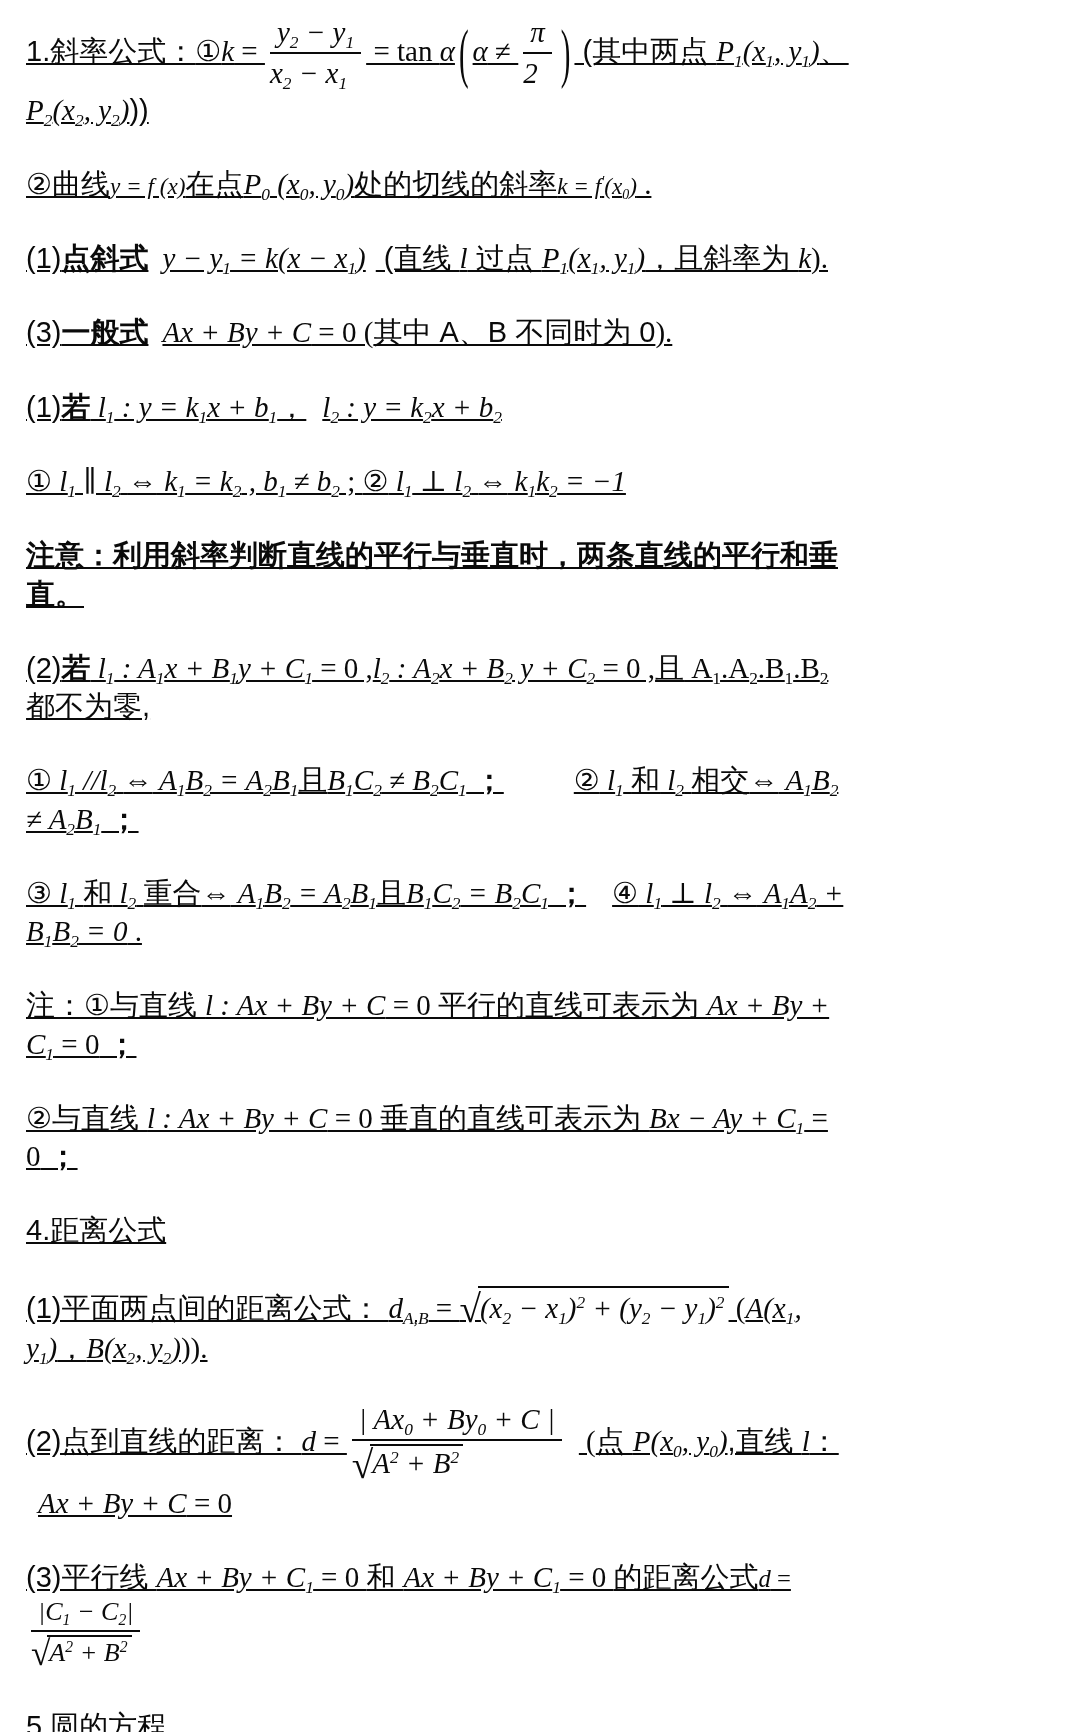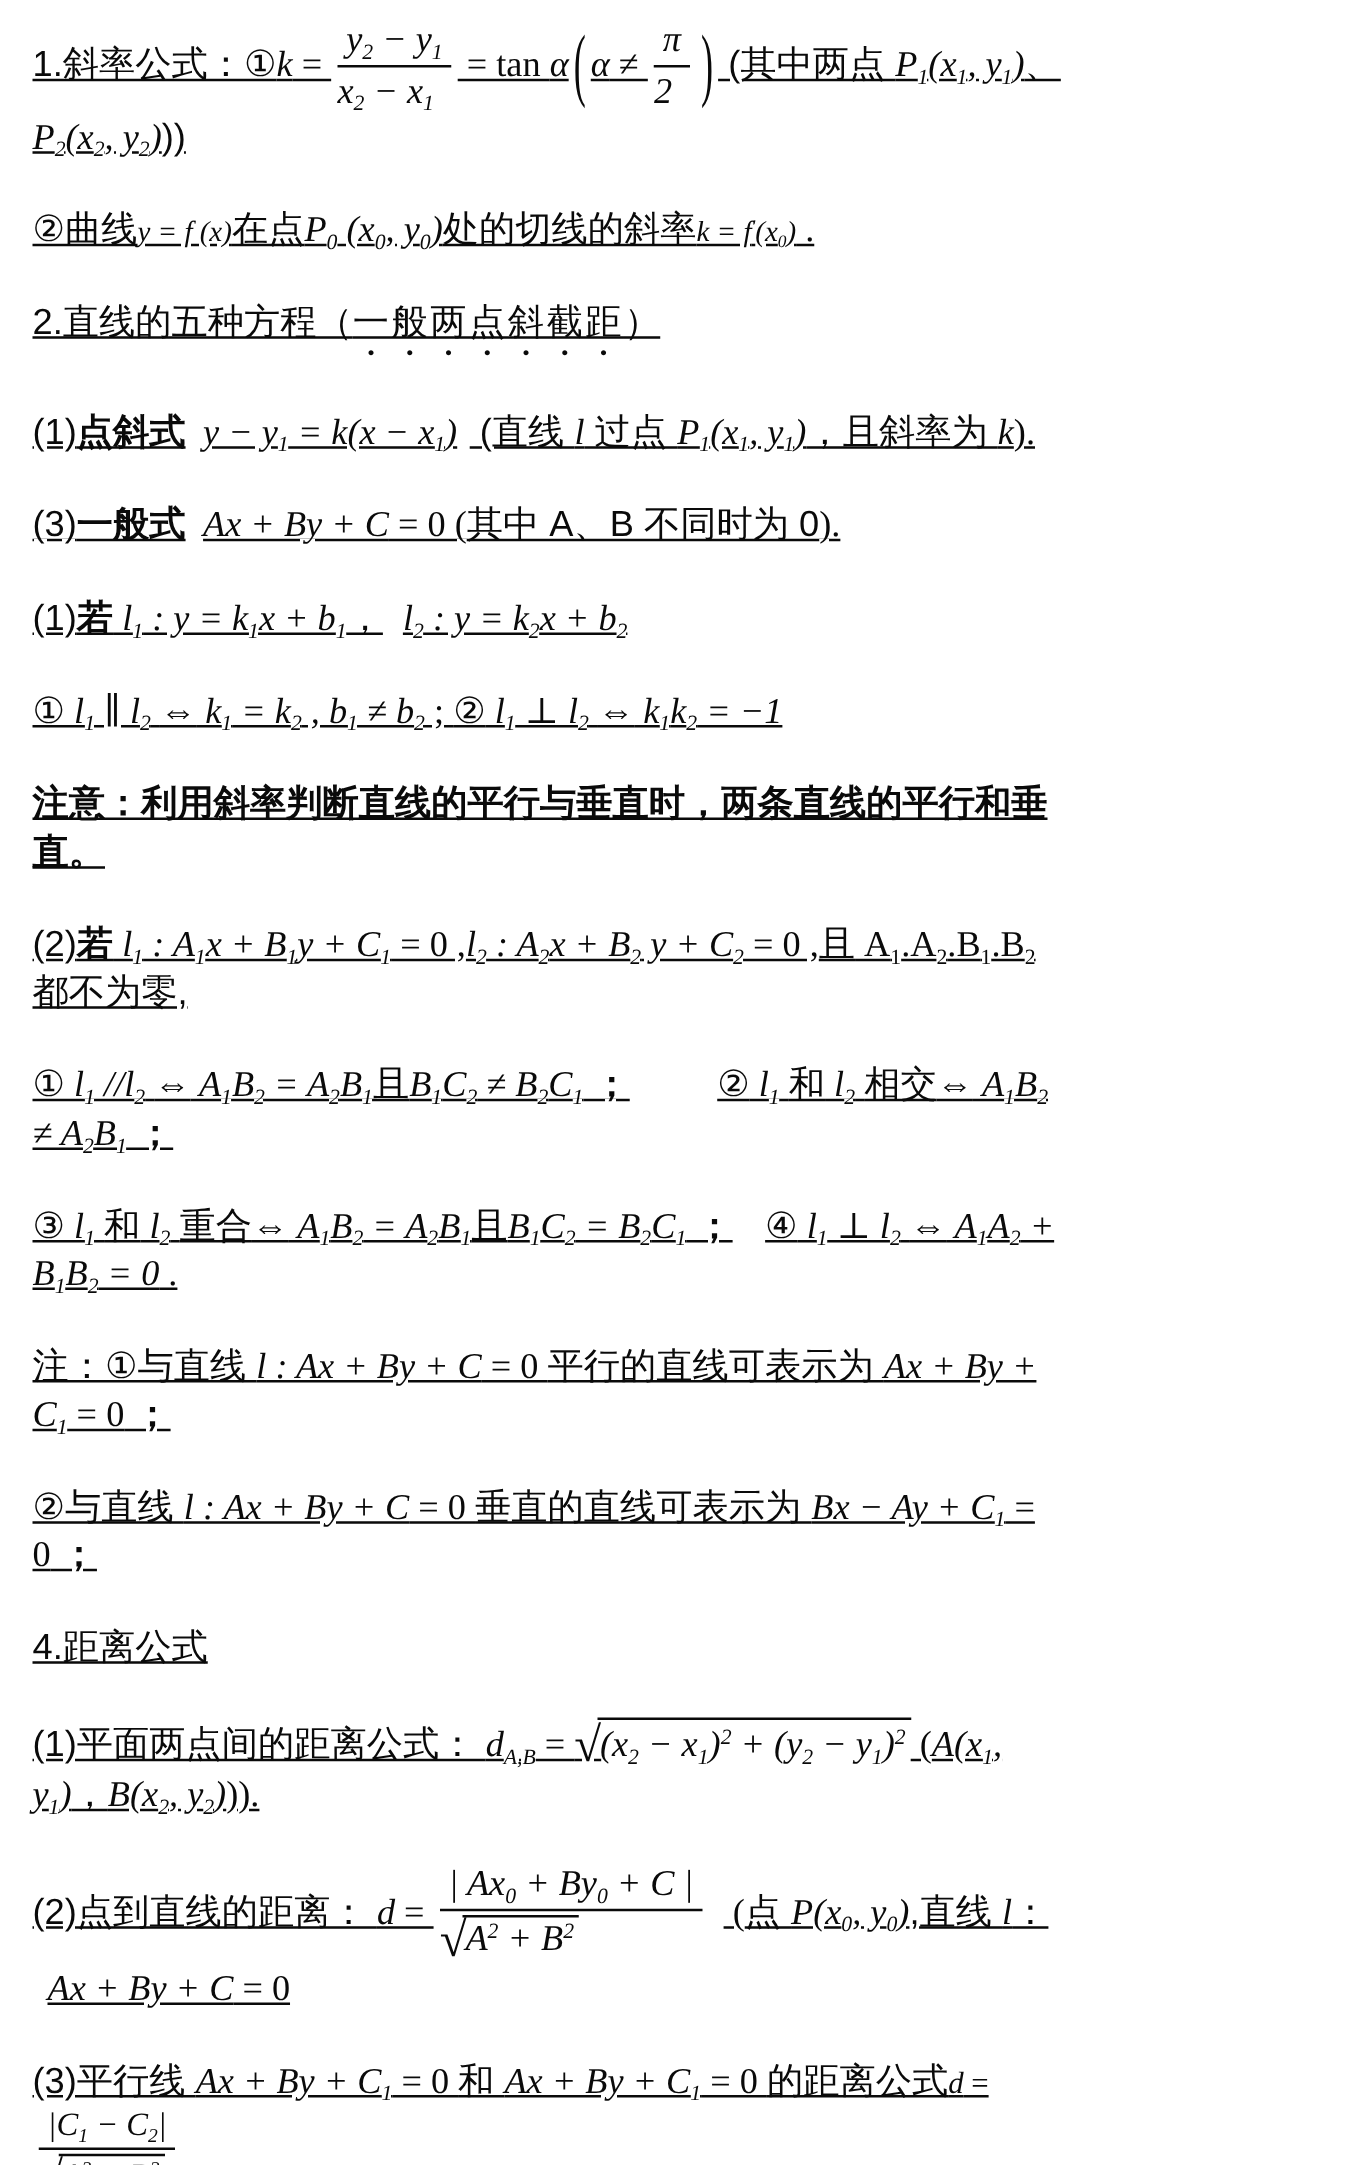--- a/index.html
+++ b/index.html
@@ -57,21 +57,20 @@
   }
   .gap{display:inline-block;}
 </style>
 </head>
 <body>
 
 <div class="page">
   <div>
       <p class="line"><span class="cn">1.斜率公式：</span><span class="cn">①</span><span class="mi">k</span><span class="mr"> = </span><span class="frac"><span class="num">y<sub>2</sub> − y<sub>1</sub></span><span class="den">x<sub>2</sub> − x<sub>1</sub></span></span><span class="mr"> = tan </span><span class="mi">α</span><span class="tallparen">(</span><span class="mi">α</span><span class="mr"> ≠ </span><span class="frac"><span class="num">π</span><span class="den">2</span></span><span class="tallparen">)</span><span class="cn"> (其中两点 </span><span class="mi">P<sub>1</sub>(x<sub>1</sub>, y<sub>1</sub>)</span><span class="cn">、 </span><span class="mi">P<sub>2</sub>(x<sub>2</sub>, y<sub>2</sub>)</span><span class="cn">))</span></p>
       <p class="line"><span class="cn">②曲线</span><span class="mi" style="font-size: 0.8em;">y = f (x)</span><span class="cn">在点</span><span class="mi">P<sub>0</sub> (x<sub>0</sub>, y<sub>0</sub>)</span><span class="cn">处的切线的斜率</span><span class="mi" style="font-size: 0.8em; text-align: center;">k = f<sup>′</sup>(x<sub>0</sub>)</span><span class="mr"> .</span></p>
-      <p class="line"><span class="cn">2.直线的五种方程（</span><span class="dots">一般两点斜截距</span><span class="cn">）</span></p>
       <p class="line"><span class="cn">(1)</span><span class="cnb">点斜式</span><span class="gap" style="width: 14px;"></span><span class="mi">y − y<sub>1</sub> = k(x − x<sub>1</sub>)</span><span class="gap" style="width: 10px;"></span><span class="cn"> (直线 </span><span class="mi">l</span><span class="cn"> 过点 </span><span class="mi">P<sub>1</sub>(x<sub>1</sub>, y<sub>1</sub>)</span><span class="cn">，且斜率为 </span><span class="mi">k</span><span class="mr">).</span></p>
       <p class="line"><span class="cn">(3)</span><span class="cnb">一般式</span><span class="gap" style="width: 14px;"></span><span class="mi">Ax + By + C</span><span class="mr"> = 0 (</span><span class="cn">其中 A、B 不同时为 0</span><span class="mr">).</span></p>
       <p class="line"><span class="cn">(1)</span><span class="cnb">若</span><span class="mi"> l<sub>1</sub> : y = k<sub>1</sub>x + b<sub>1</sub></span><span class="cn">，</span><span class="gap" style="width: 16px;"></span><span class="mi">l<sub>2</sub> : y = k<sub>2</sub>x + b<sub>2</sub></span></p>
       <p class="line"><span class="cn">①</span><span class="mi"> l<sub>1</sub> ∥ l<sub>2</sub> </span><span class="mr">⇔</span><span class="mi"> k<sub>1</sub> = k<sub>2</sub> , b<sub>1</sub> ≠ b<sub>2</sub></span><span class="mr"> ; </span><span class="cn">②</span><span class="mi"> l<sub>1</sub> ⊥ l<sub>2</sub> </span><span class="mr">⇔</span><span class="mi"> k<sub>1</sub>k<sub>2</sub> = −1</span></p>
       <p class="line"><span class="cnb">注意：利用斜率判断直线的平行与垂直时，两条直线的平行和垂直。</span></p>
       <p class="line"><span class="cn">(2)</span><span class="cnb">若</span><span class="mi"> l<sub>1</sub> : A<sub>1</sub>x + B<sub>1</sub>y + C<sub>1</sub></span><span class="mr"> = 0 ,</span><span class="mi">l<sub>2</sub> : A<sub>2</sub>x + B<sub>2</sub> y + C<sub>2</sub></span><span class="mr"> = 0 ,</span><span class="cn">且</span><span class="mr"> A<sub>1</sub>.A<sub>2</sub>.B<sub>1</sub>.B<sub>2</sub> </span><span class="cn">都不为零,</span></p>
       <p class="line"><span class="cn">①</span><span class="mi"> l<sub>1</sub> //l<sub>2</sub> </span><span class="mr">⇔</span><span class="mi"> A<sub>1</sub>B<sub>2</sub> = A<sub>2</sub>B<sub>1</sub></span><span class="cn">且</span><span class="mi">B<sub>1</sub>C<sub>2</sub> ≠ B<sub>2</sub>C<sub>1</sub></span><span class="cnb"> ；</span><span class="gap" style="width: 70px;"></span><span class="cn">②</span><span class="mi"> l<sub>1</sub> </span><span class="cn">和</span><span class="mi"> l<sub>2</sub> </span><span class="cn">相交</span><span class="mr">⇔</span><span class="mi"> A<sub>1</sub>B<sub>2</sub> ≠ A<sub>2</sub>B<sub>1</sub></span><span class="cnb"> ；</span></p>
       <p class="line"><span class="cn">③</span><span class="mi"> l<sub>1</sub> </span><span class="cn">和</span><span class="mi"> l<sub>2</sub> </span><span class="cn">重合</span><span class="mr">⇔</span><span class="mi"> A<sub>1</sub>B<sub>2</sub> = A<sub>2</sub>B<sub>1</sub></span><span class="cn">且</span><span class="mi">B<sub>1</sub>C<sub>2</sub> = B<sub>2</sub>C<sub>1</sub></span><span class="cnb"> ；</span><span class="gap" style="width: 26px;"></span><span class="cn">④</span><span class="mi"> l<sub>1</sub> ⊥ l<sub>2</sub> </span><span class="mr">⇔</span><span class="mi"> A<sub>1</sub>A<sub>2</sub> + B<sub>1</sub>B<sub>2</sub> = 0</span><span class="mr"> .</span></p>
       <p class="line"><span class="cn">注：①与直线 </span><span class="mi">l : Ax + By + C</span><span class="mr"> = 0 </span><span class="cn">平行的直线可表示为 </span><span class="mi">Ax + By + C<sub>1</sub></span><span class="mr"> = 0</span><span class="cnb"> ；</span></p>
       <p class="line"><span class="cn">②与直线 </span><span class="mi">l : Ax + By + C</span><span class="mr"> = 0 </span><span class="cn">垂直的直线可表示为 </span><span class="mi">Bx − Ay + C<sub>1</sub></span><span class="mr"> = 0</span><span class="cnb"> ；</span></p>

